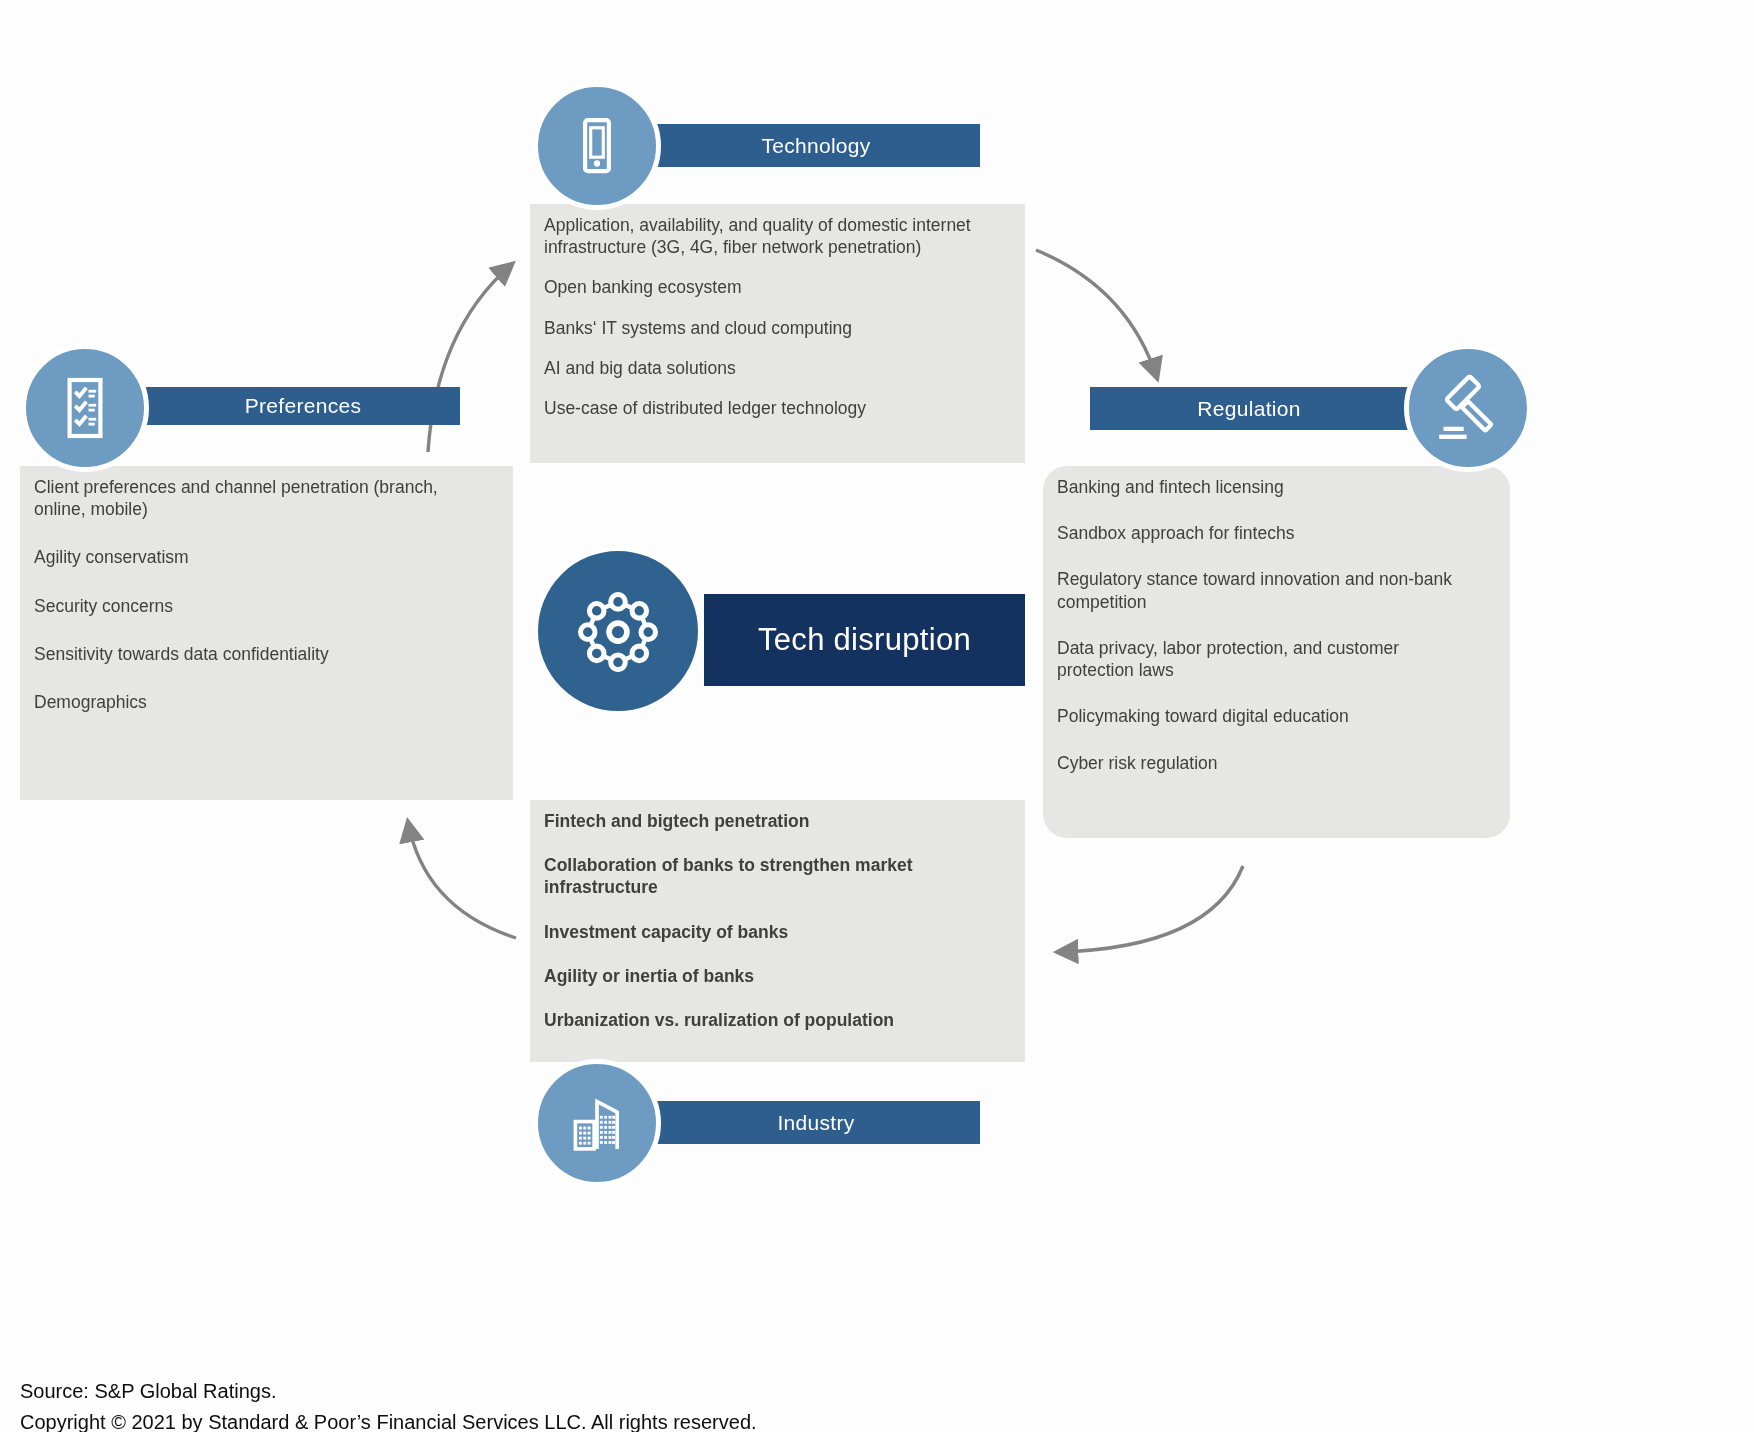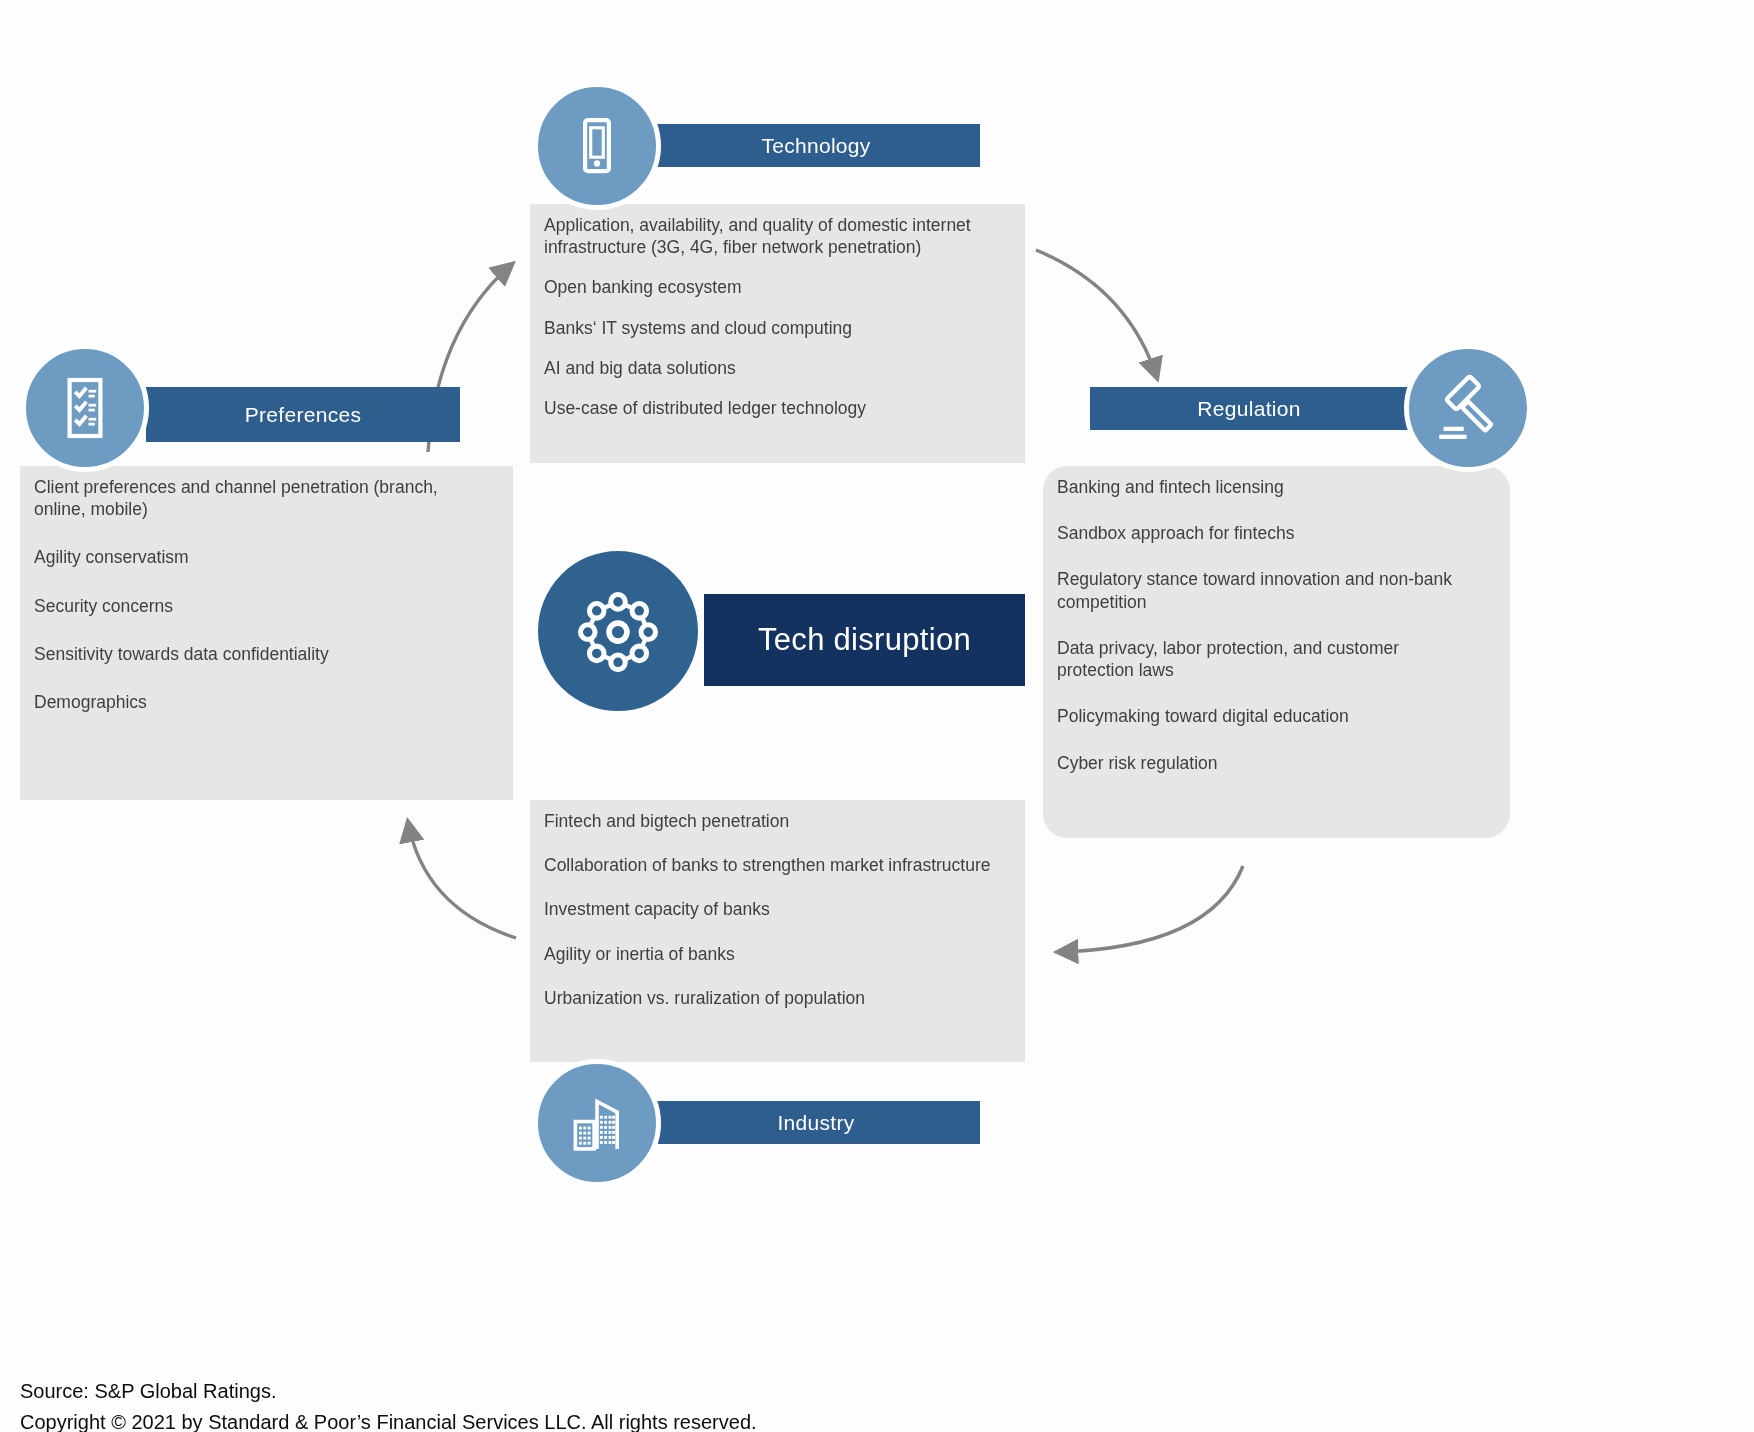--- a/index.html
+++ b/index.html
@@ -28,33 +28,33 @@
     margin: 0 0 18px 0;
     font-size: 17.5px; line-height: 1.27;
     color: var(--text);
   }
   .pref-box .item { margin-bottom: 26px; }
   .reg-box  .item { margin-bottom: 24px; }
   .ind-box  .item { margin-bottom: 22px; }
   .tech-box { left:530px; top:204px; width:495px; height:259px; }
   .pref-box { left:20px;  top:466px; width:493px; height:334px; }
   .reg-box  { left:1043px;top:466px; width:467px; height:372px;border-radius:24px; }
-  .ind-box  { left:530px; top:800px; width:495px; height:262px; }
+  .ind-box  { left:530px; top:800px; width:495px; height:262px;font-weight:bold; }
 
   
   .banner {
     position: absolute; z-index: 2;
     background: var(--accent_mid);
     display: flex; align-items: center; justify-content: center;
   }
   .banner-label {
     color: #ffffff; font-weight: 400; font-size: 21px; letter-spacing: 0.3px;
   }
   .tech-banner { left:652px; top:124px;  width:328px; height:43px; }
-  .pref-banner { left:146px; top:387px;  width:314px; height:55px; }
+  .pref-banner { left:146px; top:387px;  width:314px; height:38px; }
   .reg-banner  { left:1090px;top:387px;  width:318px; height:43px; }
   .ind-banner  { left:652px; top:1101px; width:328px; height:43px; }
   .center-banner {
     position:absolute; z-index:2;
     left:704px; top:594px; width:321px; height:92px;
     background: var(--accent_dark);
     display:flex; align-items:center; justify-content:center;
   }
   .center-banner .banner-label { font-size: 31px; }
 

